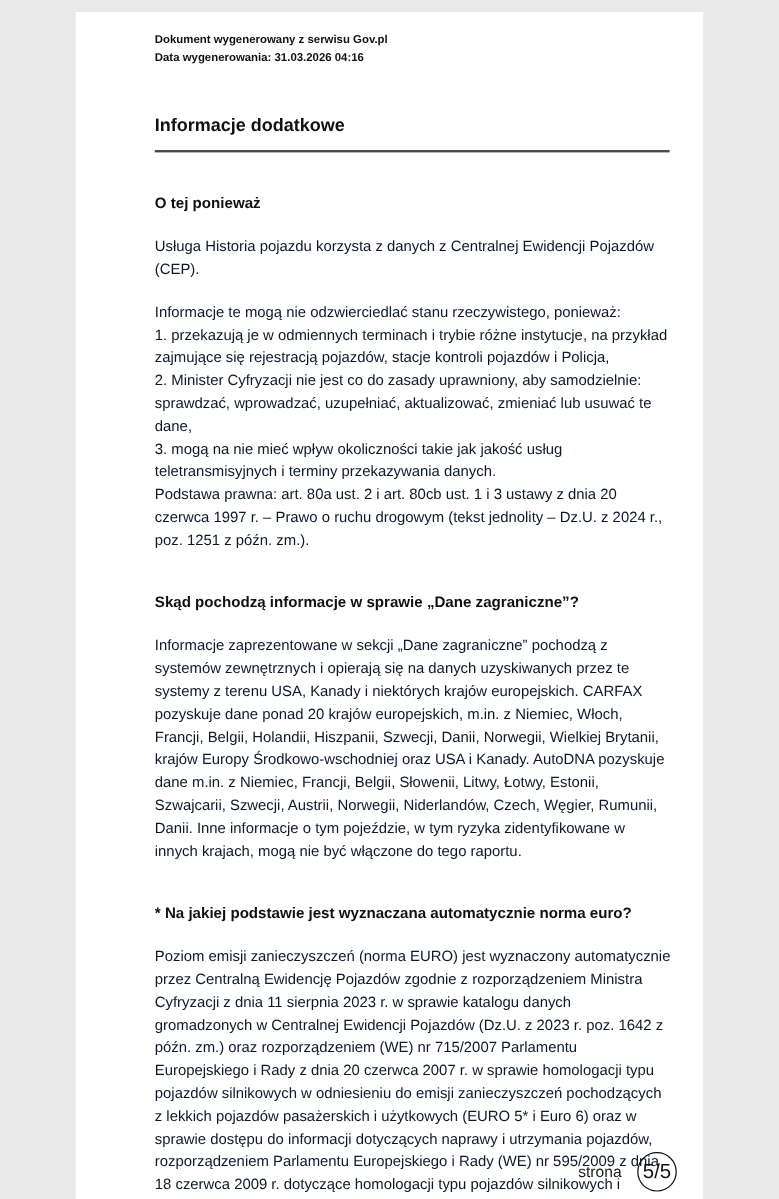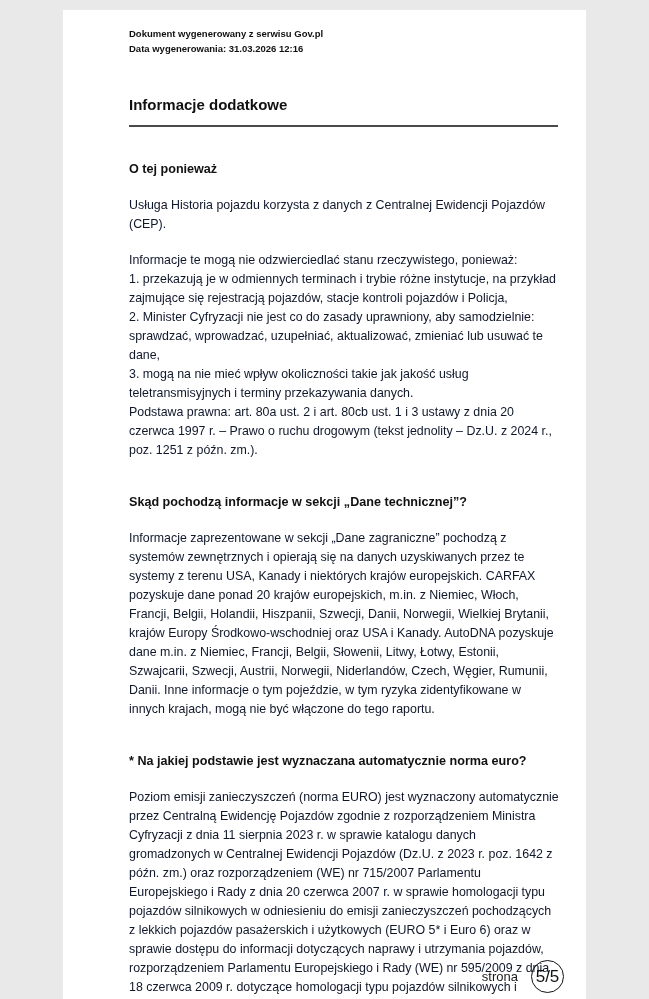--- a/index.html
+++ b/index.html
@@ -102,40 +102,40 @@
   }
 </style>
 </head>
 <body>
 
 <div class="page">
 
   <div class="doc-header">
     <div class="left">
       <div>Dokument wygenerowany z serwisu Gov.pl</div>
-      <div>Data wygenerowania: 31.03.2026 12:16</div>
+      <div>Data wygenerowania: 31.03.2026 04:16</div>
     </div>
   </div>
 
   <h1 class="doc-title">Informacje dodatkowe</h1>
 
   <main class="content">
 
     <section class="section">
       <h2 class="sec-heading">O tej ponieważ</h2>
       <p class="para">Usługa Historia pojazdu korzysta z danych z Centralnej Ewidencji Pojazdów (CEP).</p>
       <p class="para">Informacje te mogą nie odzwierciedlać stanu rzeczywistego, ponieważ:
 1. przekazują je w odmiennych terminach i trybie różne instytucje, na przykład zajmujące się rejestracją pojazdów, stacje kontroli pojazdów i Policja,
 2. Minister Cyfryzacji nie jest co do zasady uprawniony, aby samodzielnie: sprawdzać, wprowadzać, uzupełniać, aktualizować, zmieniać lub usuwać te dane,
 3. mogą na nie mieć wpływ okoliczności takie jak jakość usług teletransmisyjnych i terminy przekazywania danych.
 Podstawa prawna: art. 80a ust. 2 i art. 80cb ust. 1 i 3 ustawy z dnia 20 czerwca 1997 r. – Prawo o ruchu drogowym (tekst jednolity – Dz.U. z 2024 r., poz. 1251 z późn. zm.).</p>
     </section>
 
     <section class="section">
-      <h2 class="sec-heading">Skąd pochodzą informacje w sekcji „Dane technicznej”?</h2>
+      <h2 class="sec-heading">Skąd pochodzą informacje w sprawie „Dane zagraniczne”?</h2>
       <p class="para">Informacje zaprezentowane w sekcji „Dane zagraniczne” pochodzą z systemów zewnętrznych i opierają się na danych uzyskiwanych przez te systemy z terenu USA, Kanady i niektórych krajów europejskich. CARFAX pozyskuje dane ponad 20 krajów europejskich, m.in. z Niemiec, Włoch, Francji, Belgii, Holandii, Hiszpanii, Szwecji, Danii, Norwegii, Wielkiej Brytanii, krajów Europy Środkowo-wschodniej oraz USA i Kanady. AutoDNA pozyskuje dane m.in. z Niemiec, Francji, Belgii, Słowenii, Litwy, Łotwy, Estonii, Szwajcarii, Szwecji, Austrii, Norwegii, Niderlandów, Czech, Węgier, Rumunii, Danii. Inne informacje o tym pojeździe, w tym ryzyka zidentyfikowane w innych krajach, mogą nie być włączone do tego raportu.</p>
     </section>
 
     <section class="section">
       <h2 class="sec-heading">* Na jakiej podstawie jest wyznaczana automatycznie norma euro?</h2>
       <p class="para">Poziom emisji zanieczyszczeń (norma EURO) jest wyznaczony automatycznie przez Centralną Ewidencję Pojazdów zgodnie z rozporządzeniem Ministra Cyfryzacji z dnia 11 sierpnia 2023 r. w sprawie katalogu danych gromadzonych w Centralnej Ewidencji Pojazdów (Dz.U. z 2023 r. poz. 1642 z późn. zm.) oraz rozporządzeniem (WE) nr 715/2007 Parlamentu Europejskiego i Rady z dnia 20 czerwca 2007 r. w sprawie homologacji typu pojazdów silnikowych w odniesieniu do emisji zanieczyszczeń pochodzących z lekkich pojazdów pasażerskich i użytkowych (EURO 5* i Euro 6) oraz w sprawie dostępu do informacji dotyczących naprawy i utrzymania pojazdów, rozporządzeniem Parlamentu Europejskiego i Rady (WE) nr 595/2009 z dnia 18 czerwca 2009 r. dotyczące homologacji typu pojazdów silnikowych i silników w odniesieniu do emisji zanieczyszczeń pochodzących z pojazdów ciężarowych o dużej ładowności (Euro VI) oraz w sprawie dostępu do informacji dotyczących naprawy i obsługi technicznej pojazdów, zmieniające rozporządzenie (WE) nr 715/2007 i dyrektywę 2007/46/WE oraz uchylające dyrektywy 80/1269/EWG, 2005/55/WE i 2005/78/WE.</p>
     </section>
 
   </main>
 

